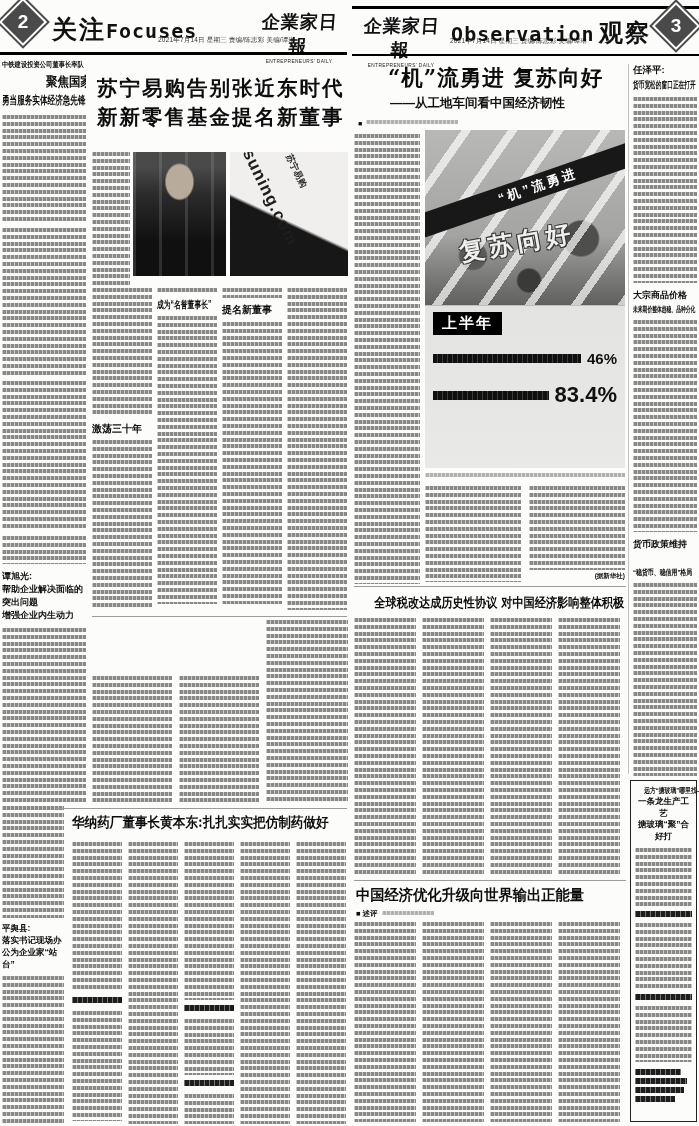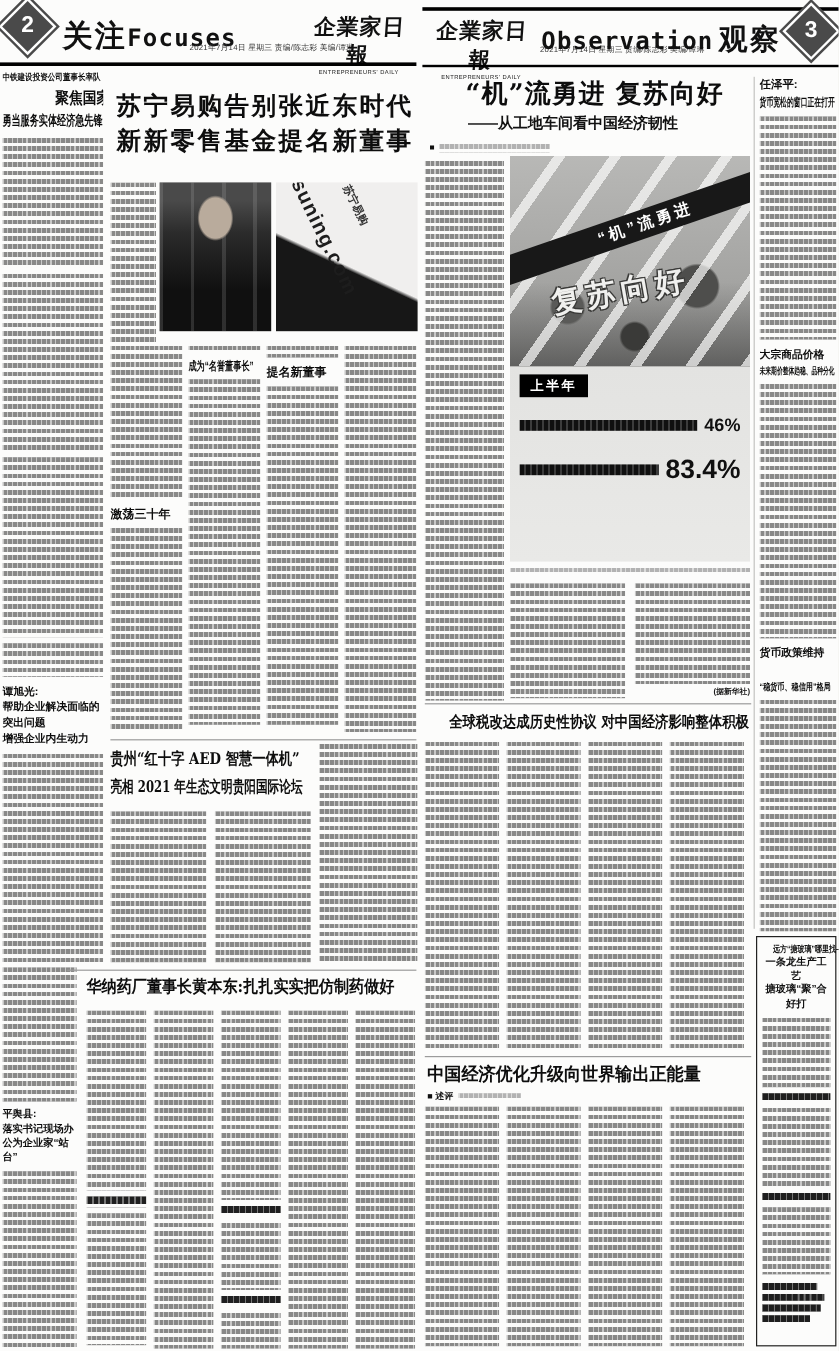--- a/index.html
+++ b/index.html
@@ -47,21 +47,21 @@
       radial-gradient(circle at 52% 86%, #3a3a38 0 11px, rgba(0,0,0,0) 13px),
       linear-gradient(180deg, rgba(0,0,0,0) 60%, rgba(30,30,30,.45));}
   .stripes{position:absolute;inset:0;background:
       repeating-linear-gradient(125deg, rgba(0,0,0,0) 0 30px, rgba(252,252,251,.7) 30px 38px);}
   .diagband{position:absolute;left:-22px;top:44px;width:270px;padding:3px 0;background:#181818;
             color:#fff;font-weight:900;font-size:13px;text-align:center;letter-spacing:3px;
             transform:rotate(-19deg);}
   .bigword{position:absolute;left:34px;top:96px;font-weight:900;font-size:25px;letter-spacing:4px;
            color:#f0f0ee;text-shadow:1px 1px 0 #3a3a38,-1px -1px 0 #3a3a38,1px -1px 0 #3a3a38,-1px 1px 0 #3a3a38;
            transform:rotate(-10deg);}
-  .stat-tag{display:inline-block;background:#000;color:#fff;font-size:11px;font-weight:900;
+  .stat-tag{display:inline-block;background:#000;color:#fff;font-size:15px;font-weight:900;
             padding:2px 9px;letter-spacing:2px;}
   .stat-row{display:flex;align-items:center;gap:6px;margin-top:15px;}
   .stat-bar{height:9px;flex:1;background:repeating-linear-gradient(90deg,#101010 0 4px,#3c3c3c 4px 5px);}
   .stat-val{font-weight:900;color:#101010;}
   .adbox{border:1.5px solid #222;box-sizing:border-box;padding:5px 4px;}
   .adbox .t{font-weight:900;text-align:center;line-height:1.35;}
 </style>
 </head>
 <body>
 
@@ -146,24 +146,20 @@
         <span class="fit">提名新董事</span>
       </div>
       <span class="g" style="height:282px;"></span>
     </div>
     <div class="col" style="left:287px;top:288px;width:60px;height:322px;">
       <span class="g" style="height:322px;"></span>
     </div>
 
     <div class="abs thinrule" style="left:92px;right:2px;top:616px;height:1px;"></div>
 
-    <div class="abs" style="left:92px;top:624px;width:176px;">
-      <div class="headline" style="font-size:13.5px;"><span class="fit" style="transform:scaleX(.82);">贵州“红十字 AED 智慧一体机”</span></div>
-      <div class="headline" style="font-size:13.5px;margin-top:5px;"><span class="fit" style="transform:scaleX(.72);">亮相 2021 年生态文明贵阳国际论坛</span></div>
-    </div>
     <div class="col" style="left:266px;top:620px;width:82px;height:182px;">
       <span class="g" style="height:182px;"></span>
     </div>
     <div class="col" style="left:92px;top:676px;width:80px;height:126px;">
       <span class="g" style="height:126px;"></span>
     </div>
     <div class="col" style="left:179px;top:676px;width:80px;height:126px;">
       <span class="g" style="height:126px;"></span>
     </div>
 

